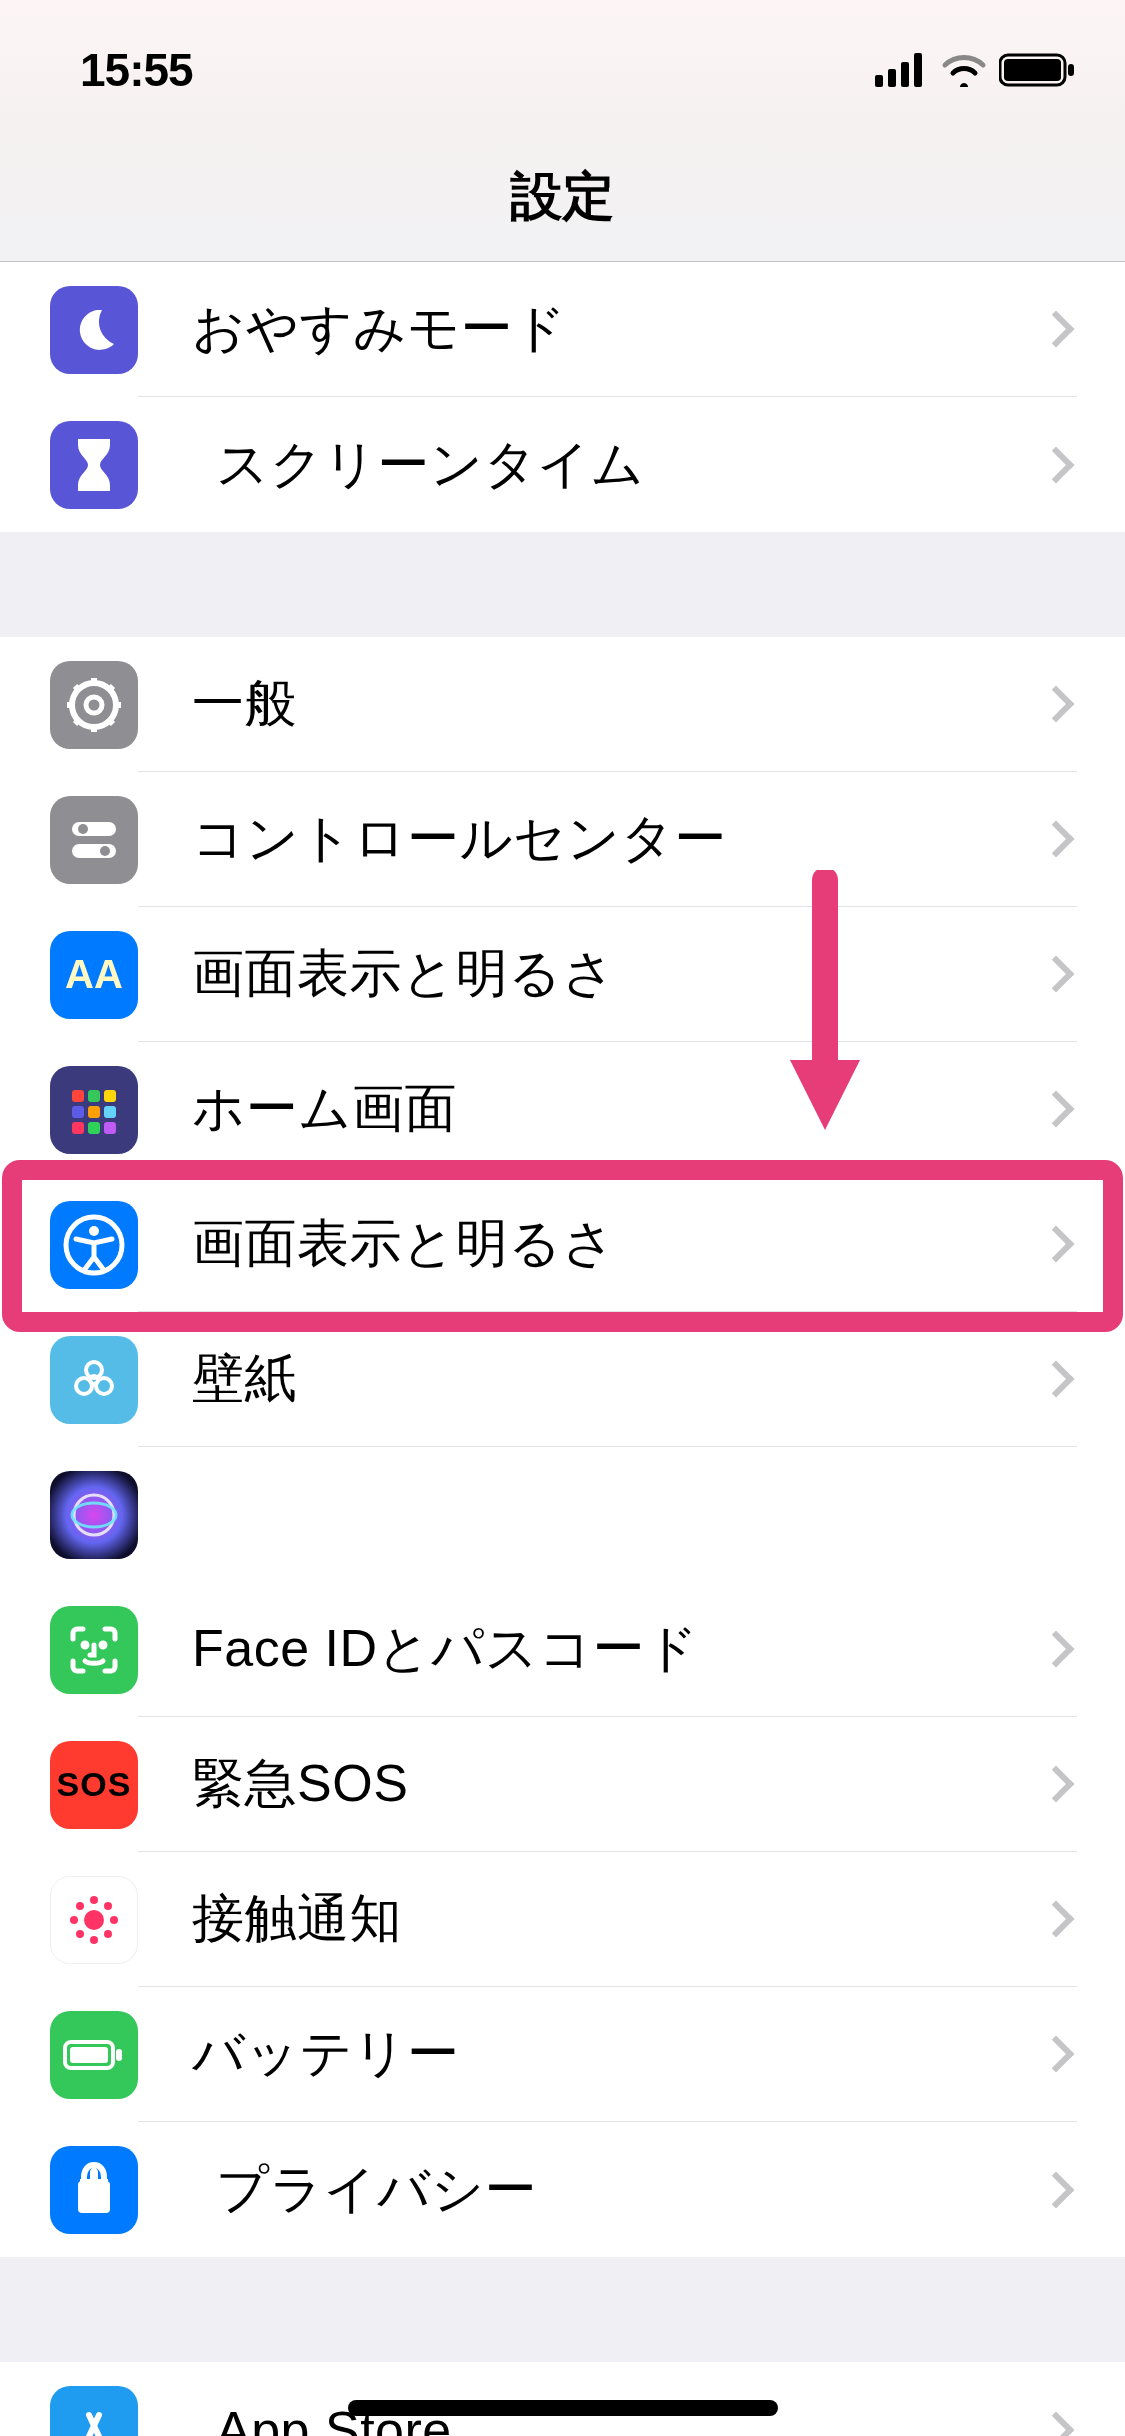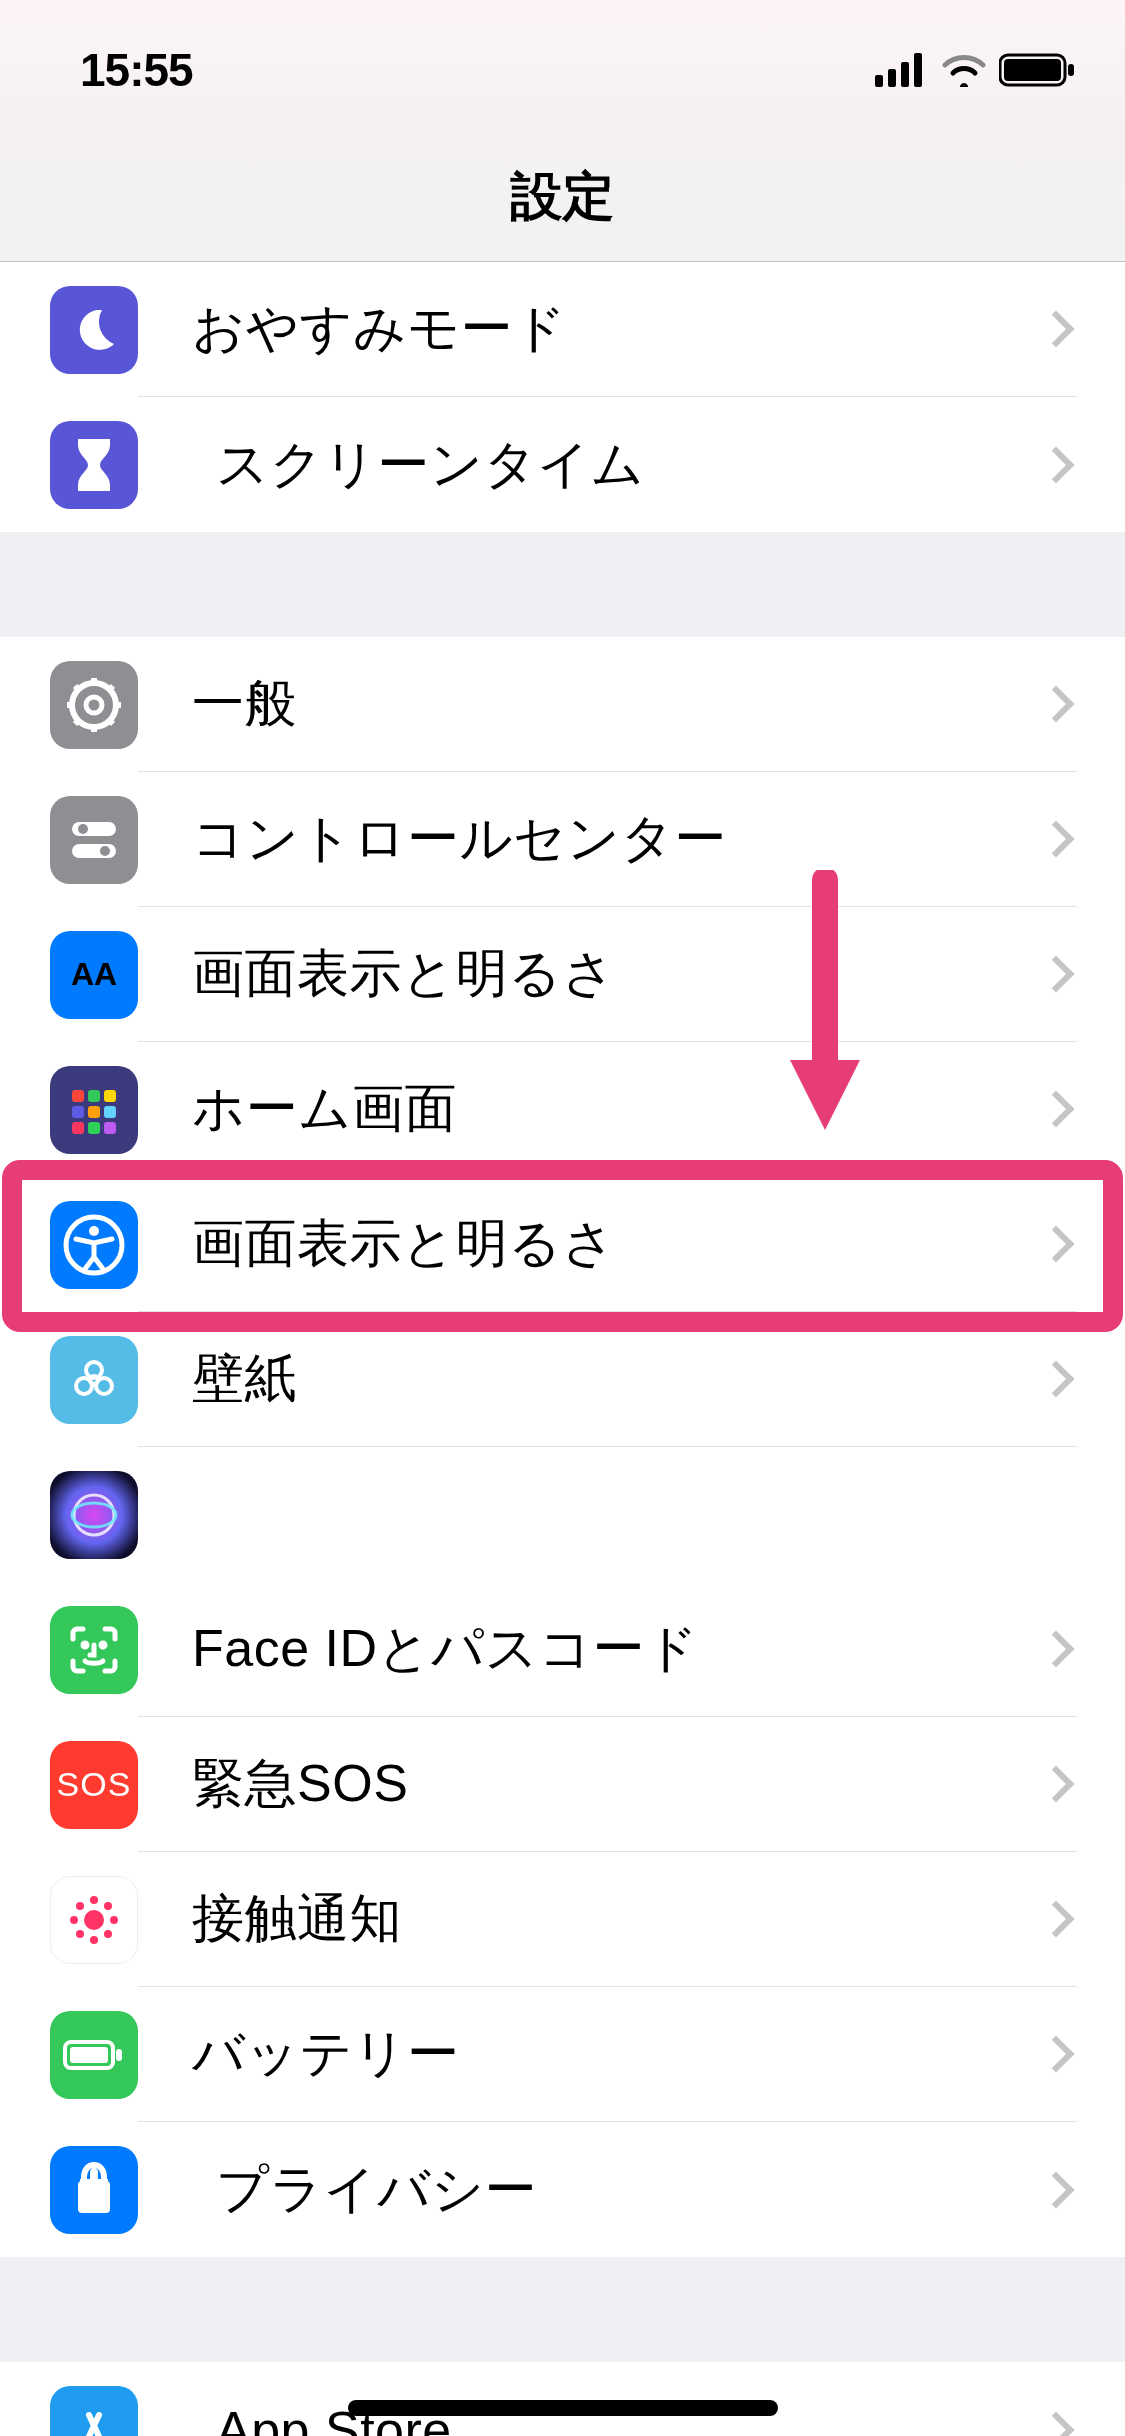--- a/index.html
+++ b/index.html
@@ -96,22 +96,22 @@
   .ic-home { background: #3a3a7c; }
   .ic-access { background: #007aff; }
   .ic-wallpaper { background: #54bce7; }
   .ic-siri { background: radial-gradient(circle at 50% 50%, #d946ef 0%, #6366f1 45%, #0e0e2c 80%); }
   .ic-faceid { background: #34c759; }
   .ic-sos { background: #ff3b30; }
   .ic-exposure { background: #fff; border: 1px solid #eee; }
   .ic-battery { background: #34c759; }
   .ic-privacy { background: #007aff; }
   .ic-appstore { background: #1f9cf0; }
-  .sos-text { color: #ffffff; font-weight: 400; font-size: 34px; letter-spacing: 1px; }
-  .aa-text { color: #000000; font-weight: 600; font-size: 32px; }
+  .sos-text { color: #000000; font-weight: 700; font-size: 34px; letter-spacing: 1px; }
+  .aa-text { color: #fef9c3; font-weight: 600; font-size: 40px; }
 
   
   .highlight-box {
     position: absolute;
     border: 20px solid #e63c77;
     border-radius: 18px;
     left: 2px;
     right: 2px;
     top: 1160px;
     height: 172px;

